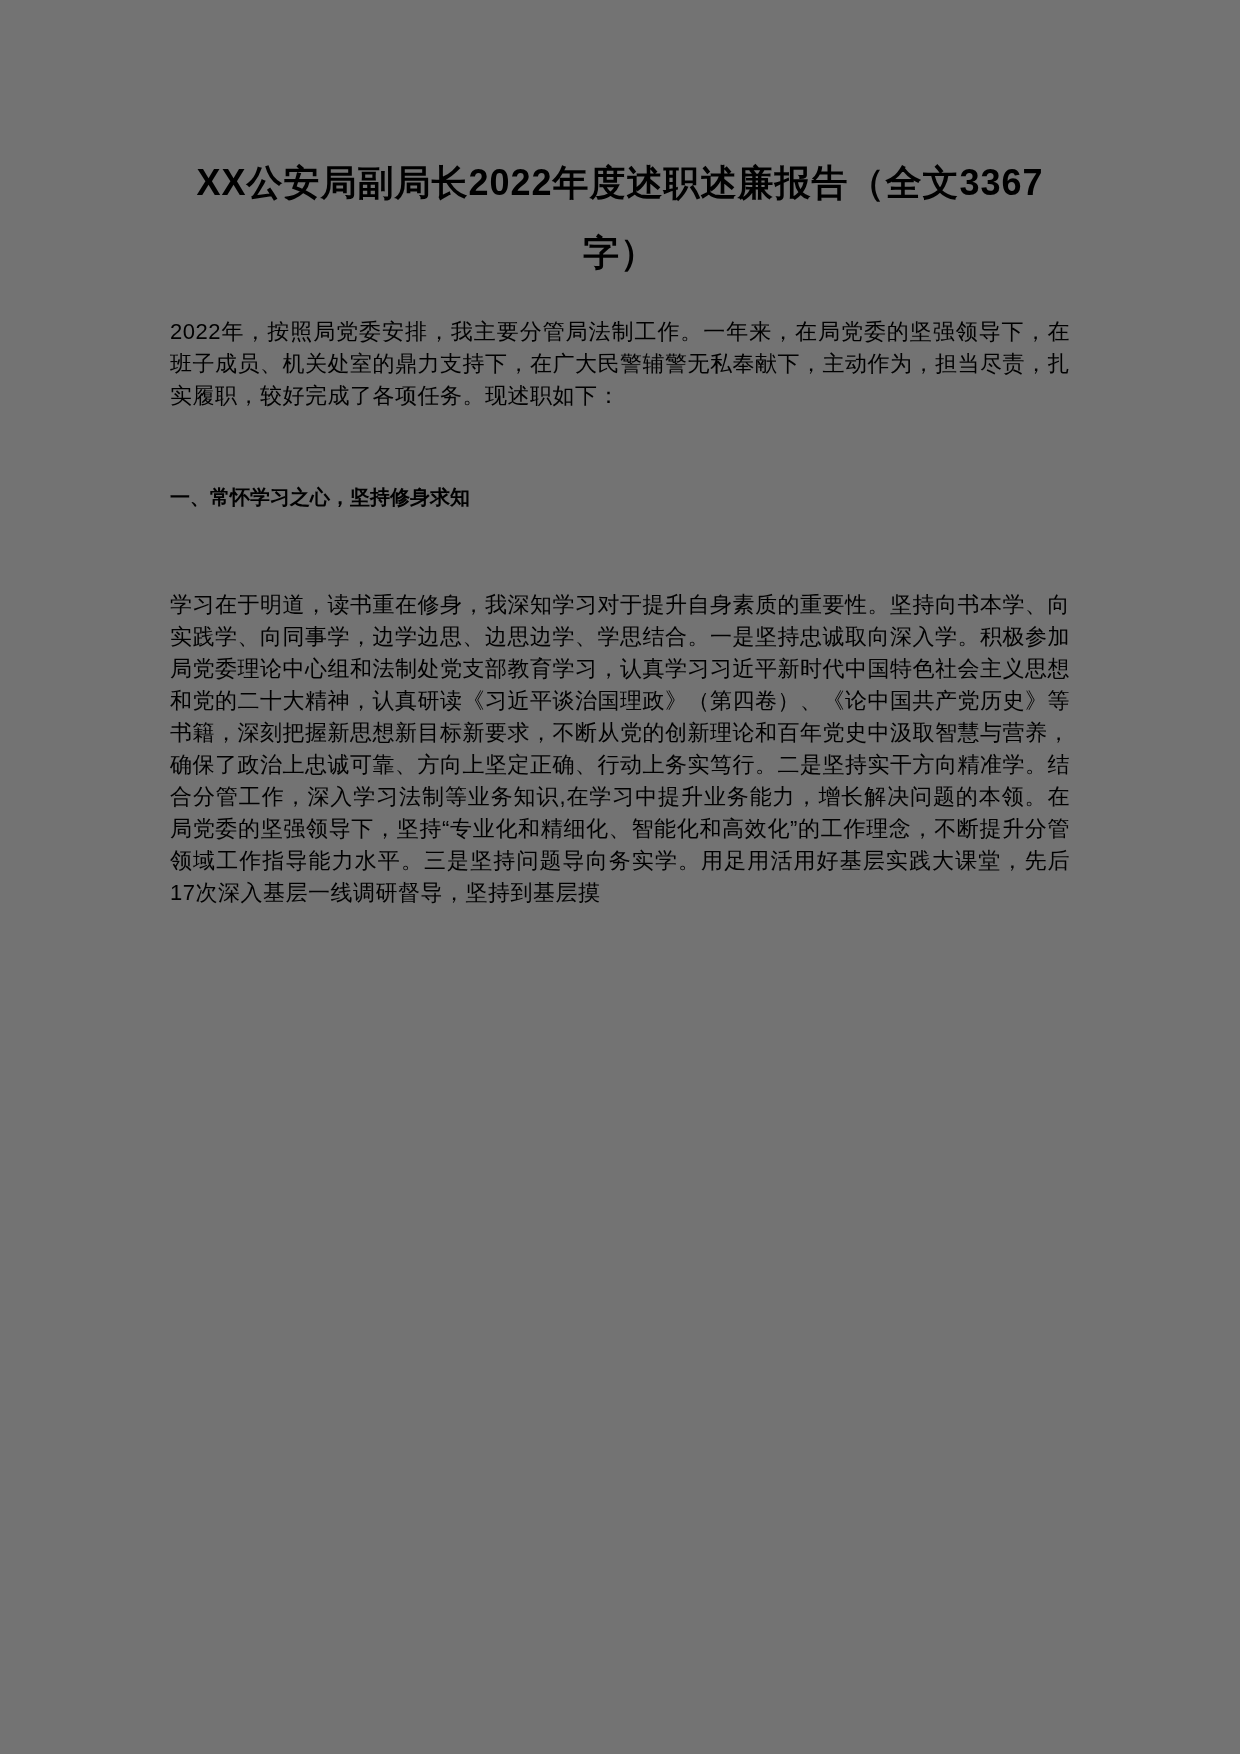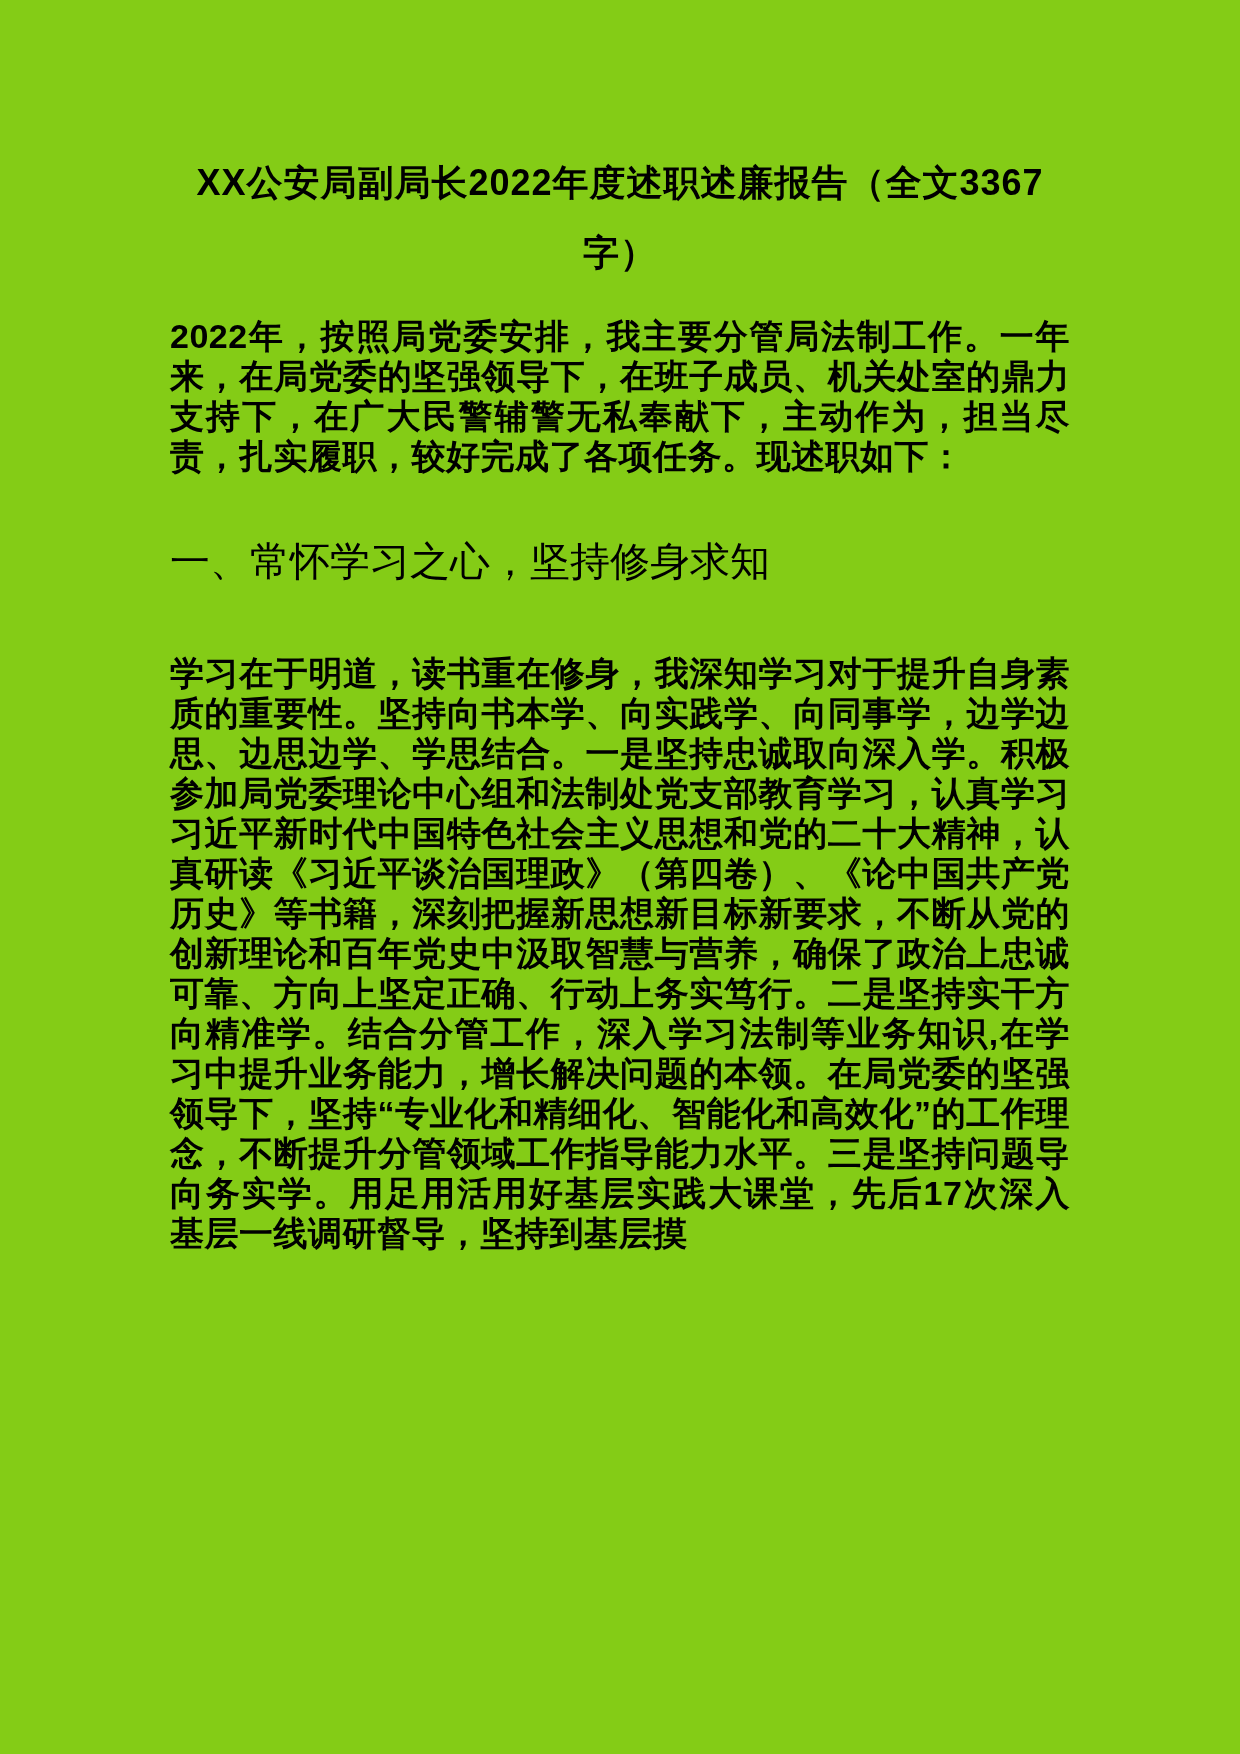--- a/index.html
+++ b/index.html
@@ -5,48 +5,48 @@
   * { margin: 0; padding: 0; box-sizing: border-box; }
   html, body {
     background: #ffffff;
     font-family: "Liberation Sans", "DejaVu Sans", sans-serif;
   }
   .page {
     position: relative;
     width: 1240px;
     height: 1754px;
     margin: 0 auto;
-    background: #84cc16;
+    background: #737373;
     color: #000000;
     padding: 148px 170px 0 170px;
     overflow: hidden;
   }
   .doc-title {
     font-size: 36px;
     font-weight: 700;
     text-align: center;
     line-height: 70px;
     letter-spacing: 1px;
   }
   .doc-title .title-line {
     display: block;
   }
   .body-text {
-    font-size: 34px;
-    font-weight: 700;
-    line-height: 40px;
+    font-size: 22px;
+    font-weight: 400;
+    line-height: 32px;
     text-align: justify;
     letter-spacing: 0.5px;
   }
   .intro-paragraph {
     margin-top: 28px;
   }
   .section-heading {
-    font-size: 40px;
-    font-weight: 400;
+    font-size: 20px;
+    font-weight: 700;
     line-height: 57px;
     margin-top: 57px;
     margin-bottom: 63px;
   }
 </style>
 </head>
 <body>
 
 <div class="page">
 

